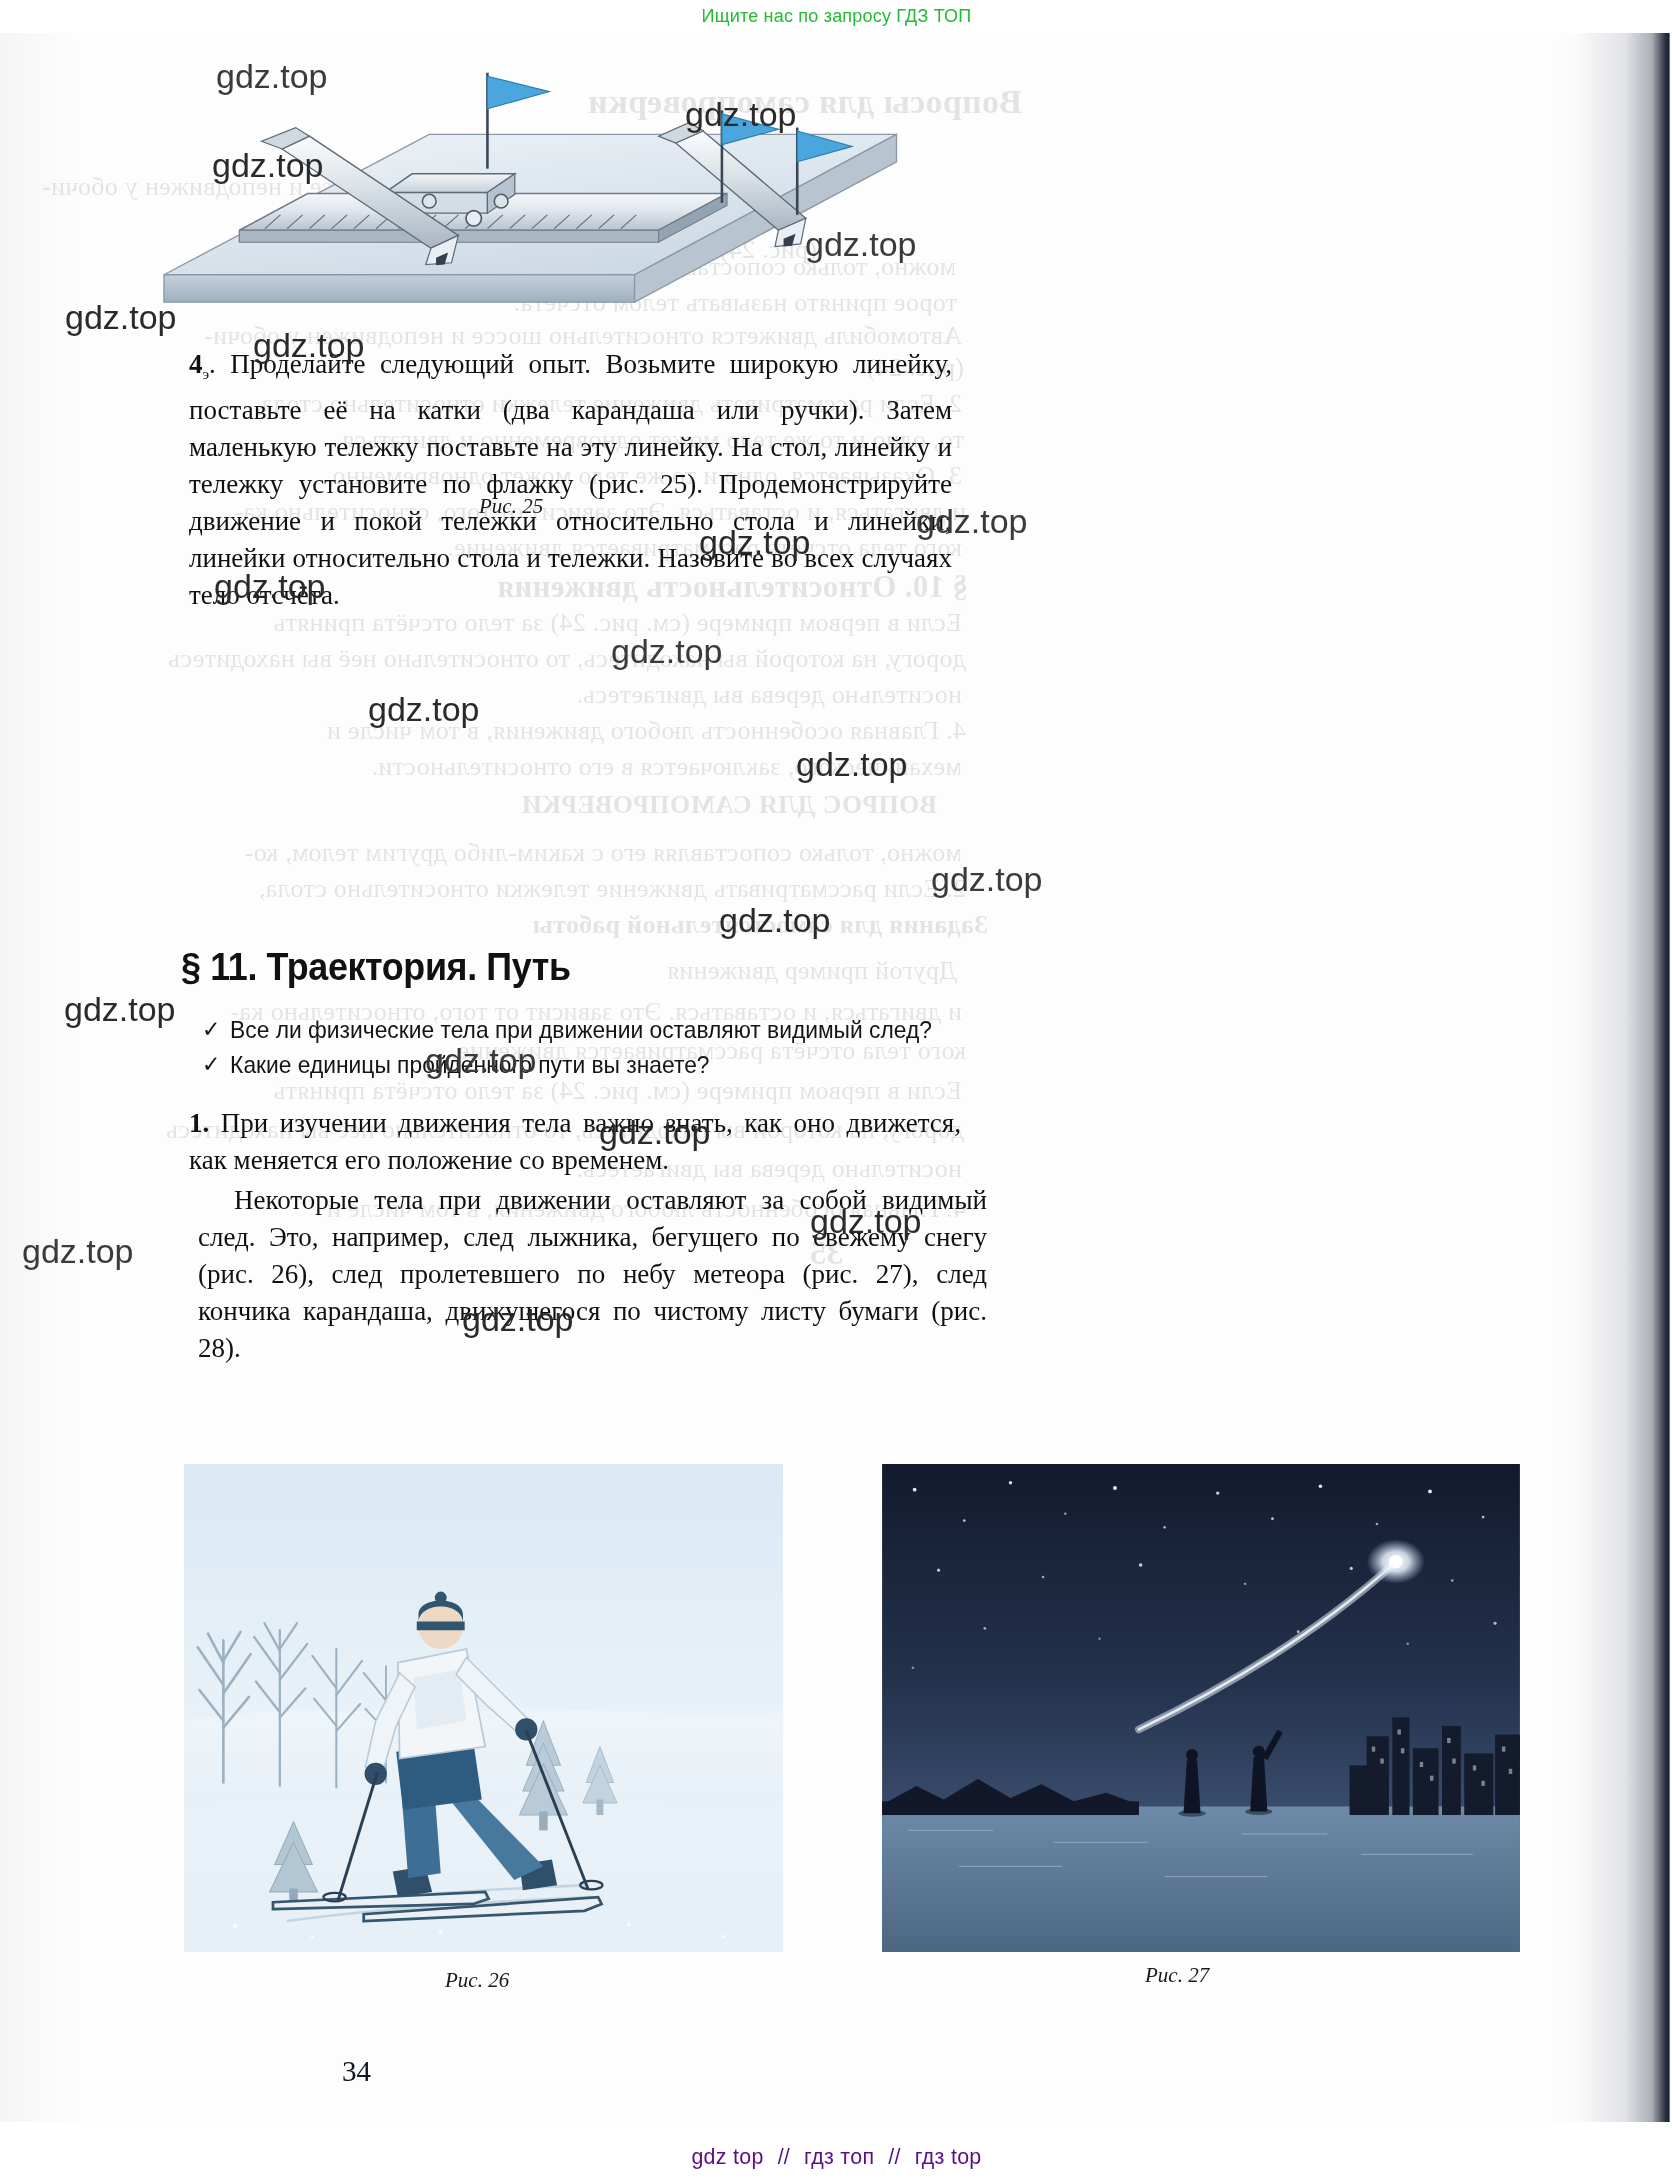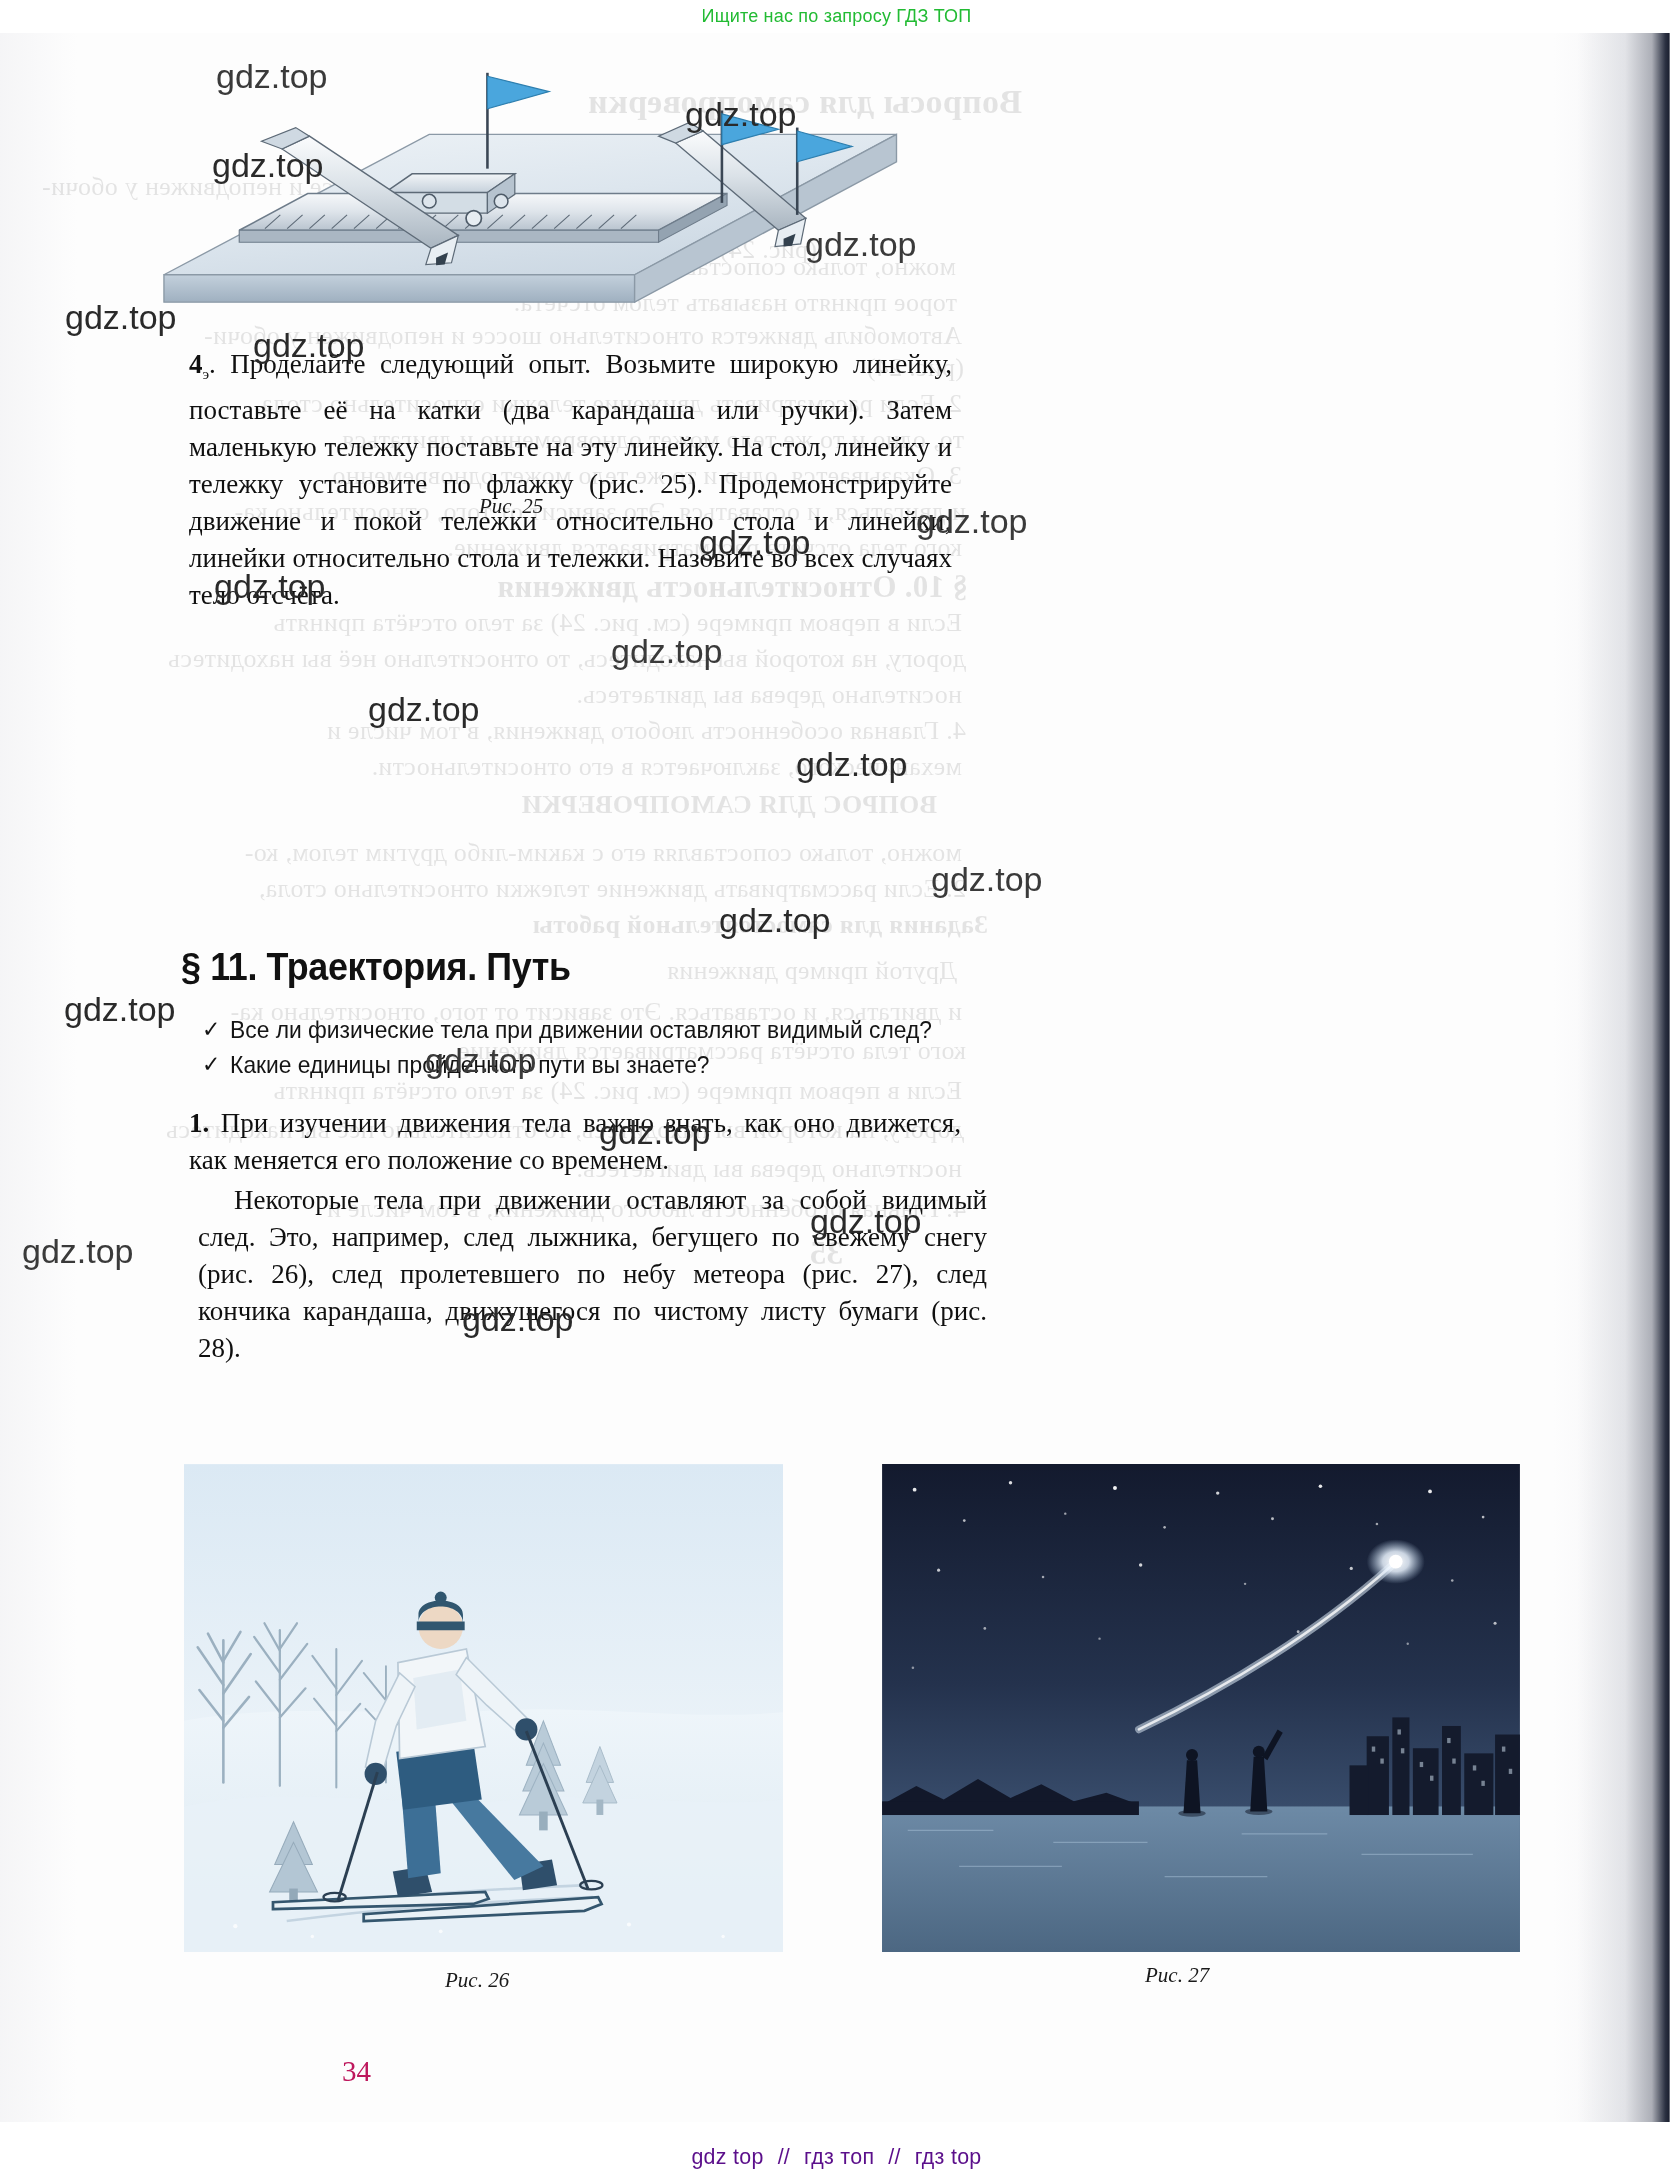--- a/index.html
+++ b/index.html
@@ -163,21 +163,21 @@
     width: 638px; height: 488px;
     overflow: hidden;
   }
   #fig26 svg, #fig27 svg { display: block; }
 
   
   #page-number {
     position: absolute;
     left: 342px; top: 2022px;
     font-size: 29px;
-    color: #be185d;
+    color: #0f172a;
     font-family: "Liberation Serif", serif;
   }
 
   
   .wm {
     position: absolute;
     font-family: "Liberation Sans", sans-serif;
     font-size: 34px;
     font-weight: 400;
     color: #2a2a2a;

